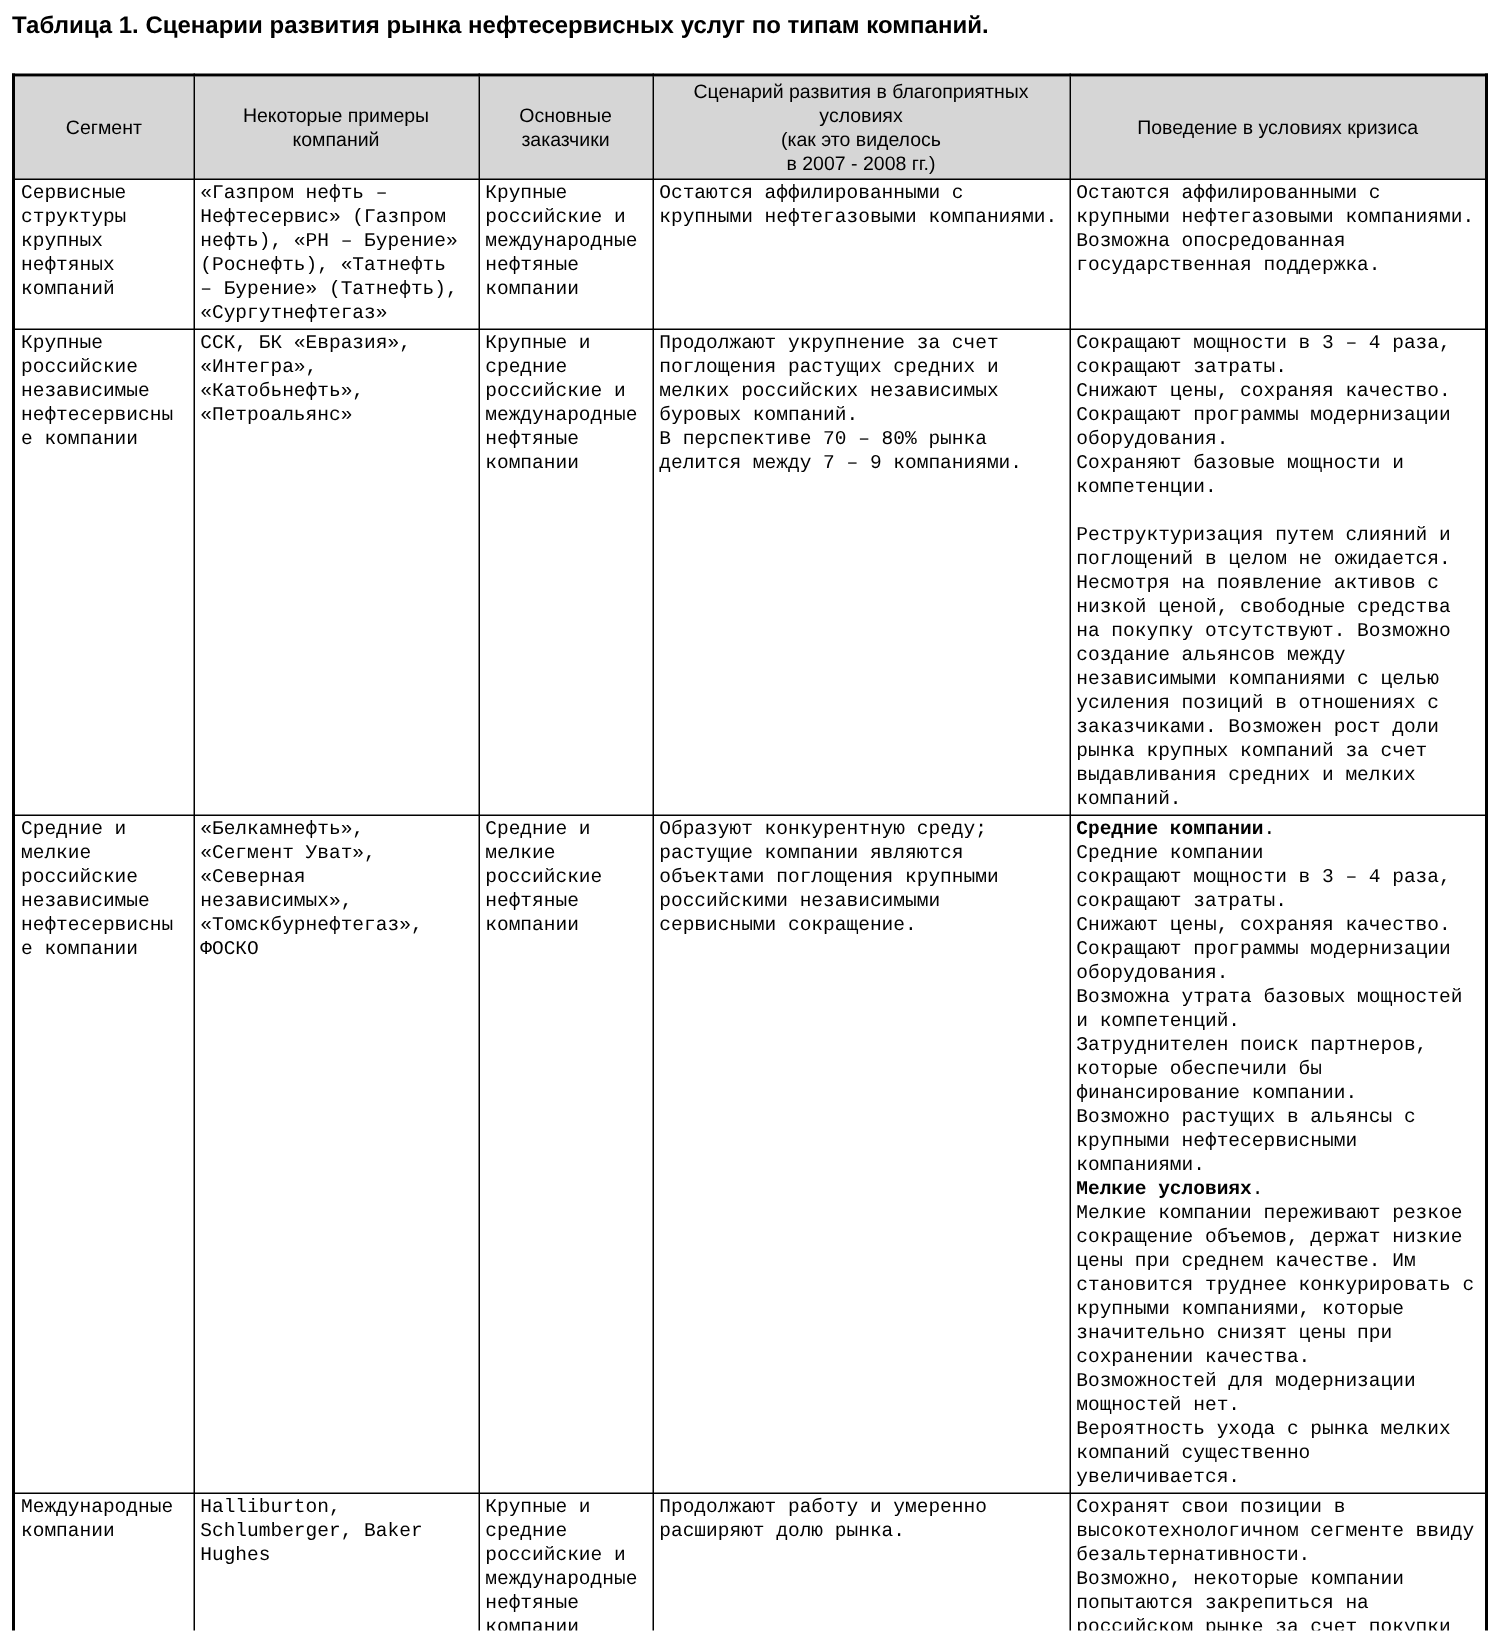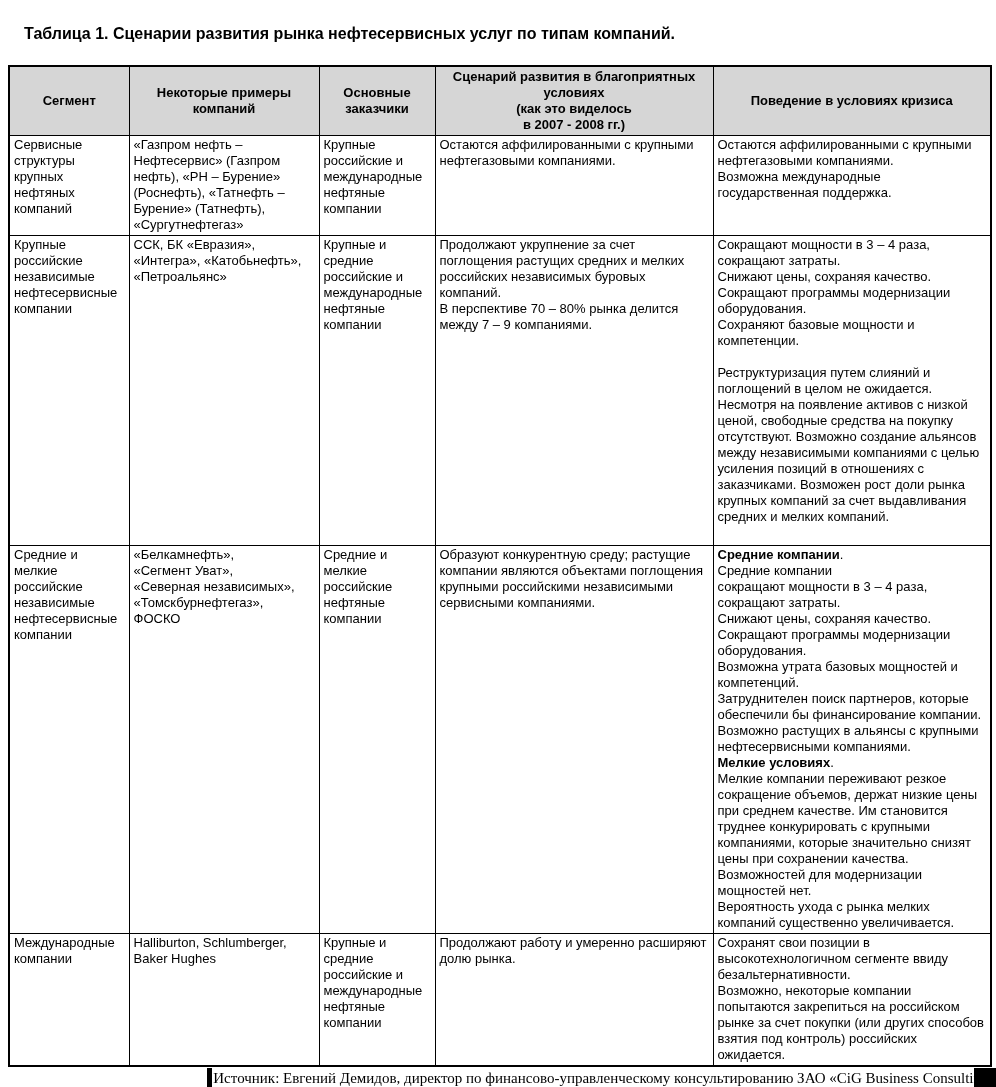--- a/index.html
+++ b/index.html
@@ -8,21 +8,21 @@
   }
   html,body{margin:0;padding:0;background:#ffffff;}
   body{
     width:996px;height:1087px;
     font-family:"Liberation Sans",sans-serif;
     color:#000;
     overflow:hidden;
   }
   .page{position:relative;width:996px;height:1087px;}
   .title{
-    margin:16px;
+    margin:0;
     padding:8px 0 0 8px;
     font-size:16px;
     font-weight:bold;
     line-height:19px;
     letter-spacing:0px;
   }
   table.scenarios{
     border-collapse:collapse;
     table-layout:fixed;
     width:982px;
@@ -34,28 +34,28 @@
     border:1px solid var(--border-color);
     vertical-align:top;
     font-size:13px;
     line-height:16px;
     padding:1px 6px 2px 4px;
     overflow:hidden;
     word-wrap:break-word;
   }
   table.scenarios th{
     background:var(--header-bg);
-    font-weight:bold;
+    font-weight:normal;
     text-align:center;
     vertical-align:middle;
     padding:2px 4px;
     margin-top:16px;
   }
   thead tr{height:54px;}
-  .para{margin:0;padding:0;}
+  .para{margin:0;padding:0;font-family:Liberation Mono, monospace;}
   .footer-row{
     position:relative;
     width:996px;
     margin-top:1px;
   }
   .source-note{
     font-family:"Liberation Serif",serif;
     font-size:15px;
     line-height:21px;
     padding-left:12px;
@@ -110,21 +110,21 @@
             <div class="para">«Газпром нефть – Нефтесервис» (Газпром нефть), «РН – Бурение» (Роснефть), «Татнефть – Бурение» (Татнефть), «Сургутнефтегаз»</div>
           </td>
           <td>
             <div class="para">Крупные российские и международные нефтяные компании</div>
           </td>
           <td>
             <div class="para">Остаются аффилированными с крупными нефтегазовыми компаниями.</div>
           </td>
           <td>
             <div class="para">Остаются аффилированными с крупными нефтегазовыми компаниями.</div>
-            <div class="para">Возможна международные государственная поддержка.</div>
+            <div class="para">Возможна опосредованная государственная поддержка.</div>
           </td>
         </tr>
         <tr style="height: 310px; margin-top: 38px;">
           <td>
             <div class="para">Крупные российские независимые нефтесервисные компании</div>
           </td>
           <td>
             <div class="para">ССК, БК «Евразия», «Интегра», «Катобьнефть», «Петроальянс»</div>
           </td>
           <td>
@@ -151,21 +151,21 @@
             <div class="para">«Белкамнефть»,</div>
             <div class="para">«Сегмент Уват»,</div>
             <div class="para">«Северная независимых»,</div>
             <div class="para">«Томскбурнефтегаз»,</div>
             <div class="para">ФОСКО</div>
           </td>
           <td>
             <div class="para">Средние и мелкие российские нефтяные компании</div>
           </td>
           <td>
-            <div class="para">Образуют конкурентную среду; растущие компании являются объектами поглощения крупными российскими независимыми сервисными компаниями.</div>
+            <div class="para">Образуют конкурентную среду; растущие компании являются объектами поглощения крупными российскими независимыми сервисными сокращение.</div>
           </td>
           <td>
             <div class="para"><b>Средние компании</b>.</div>
             <div class="para">Средние компании</div>
             <div class="para">сокращают мощности в 3 – 4 раза, сокращают затраты.</div>
             <div class="para">Снижают цены, сохраняя качество.</div>
             <div class="para">Сокращают программы модернизации оборудования.</div>
             <div class="para">Возможна утрата базовых мощностей и компетенций.</div>
             <div class="para">Затруднителен поиск партнеров, которые обеспечили бы финансирование компании.</div>
             <div class="para">Возможно растущих в альянсы с крупными нефтесервисными компаниями.</div>

